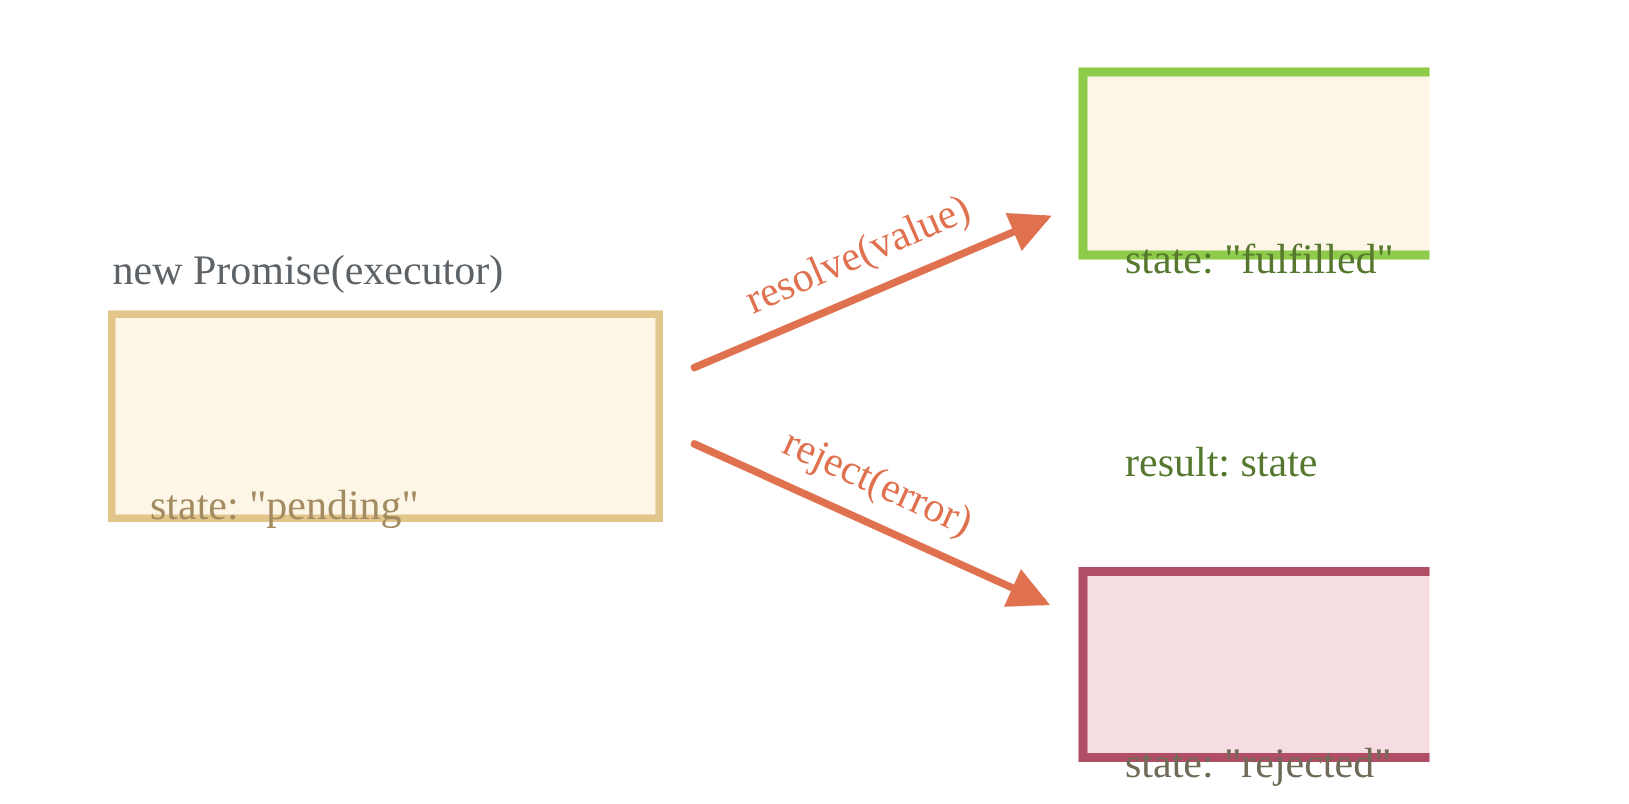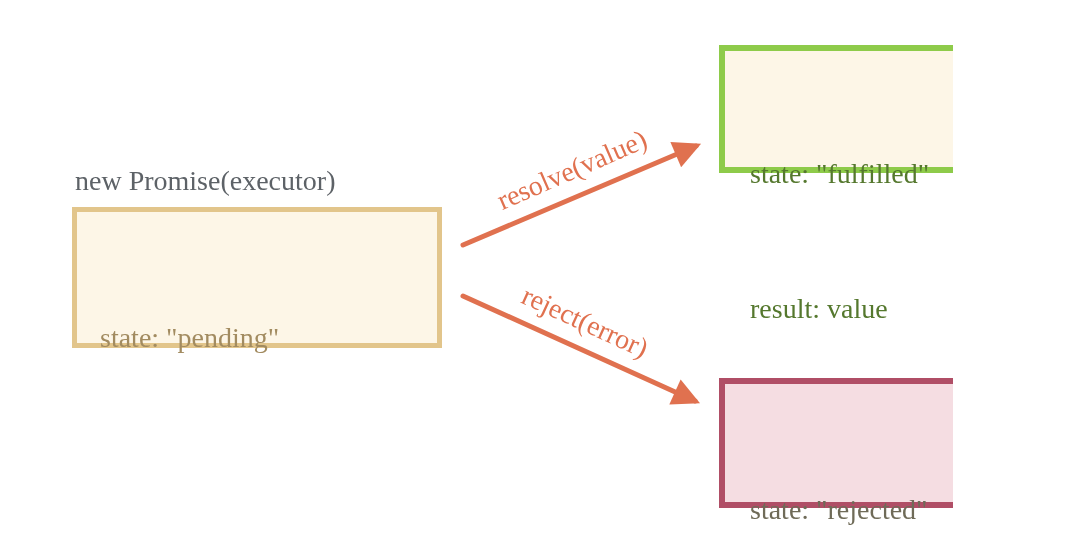--- a/index.html
+++ b/index.html
@@ -94,21 +94,21 @@
 <div class="canvas">
 
   <div class="diagram-title">new Promise(executor)</div>
 
   <div class="state-box box-pending">
     <span class="code-line">state: "pending"</span>
   </div>
 
   <div class="state-box box-fulfilled">
     <span class="code-line">state: "fulfilled"</span>
-    <span class="code-line">result: value</span>
+    <span class="code-line">result: state</span>
   </div>
 
   <div class="state-box box-rejected">
     <span class="code-line">state: "rejected"</span>
     
   </div>
 
   <svg class="arrow-layer" viewBox="0 0 1086 536">
     <defs>
       <marker id="arrowhead" viewBox="0 0 10 10" refX="8" refY="5" markerWidth="6" markerHeight="5.5" orient="auto-start-reverse">

